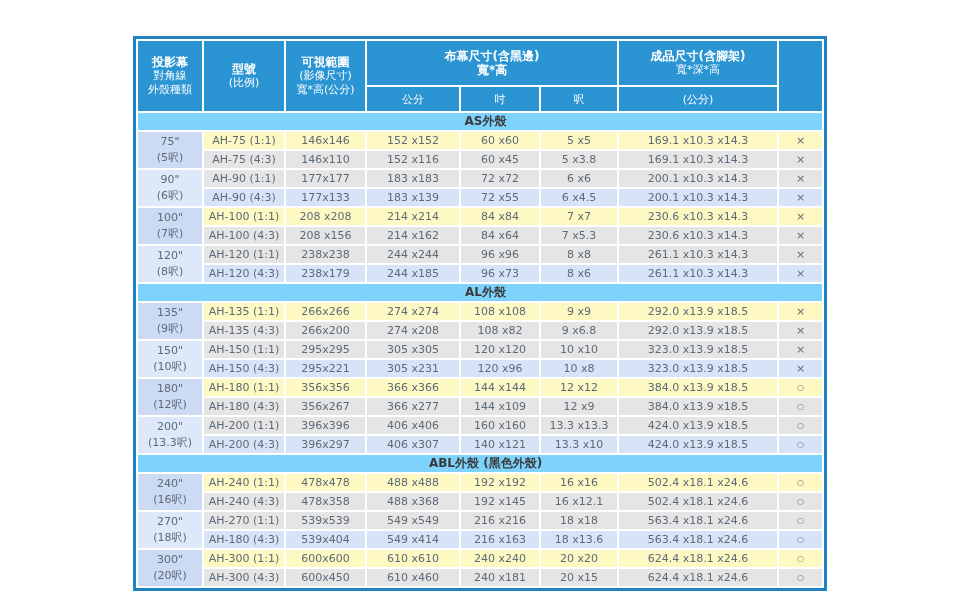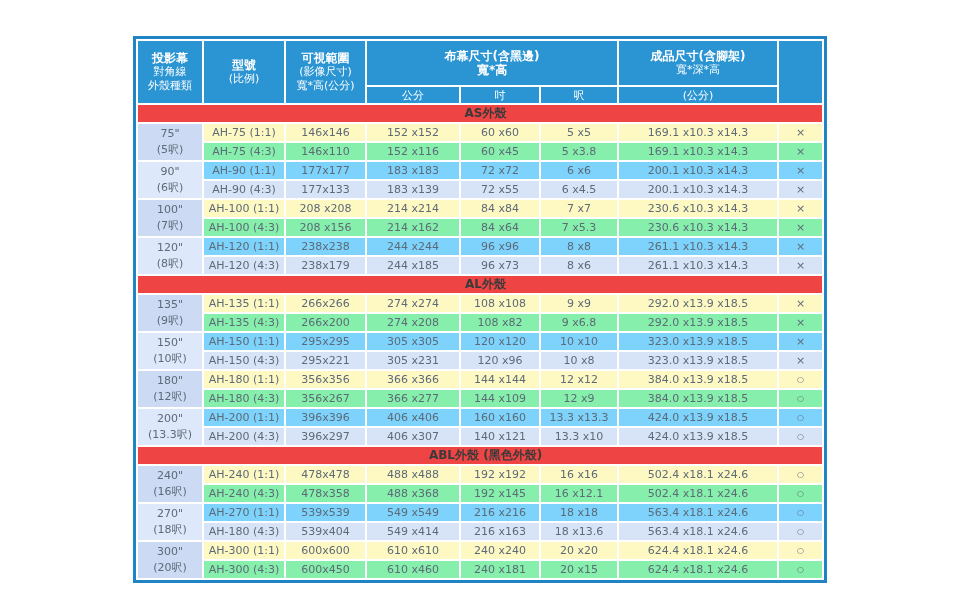--- a/index.html
+++ b/index.html
@@ -16,34 +16,34 @@
     border-collapse:separate;border-spacing:2px;table-layout:fixed;
     width:688px;background:#ffffff;
   }
   th,td{
     text-align:center;vertical-align:middle;padding:0;margin:0;
     overflow:hidden;white-space:nowrap;
   }
   
   th{background:#2b95d3;color:#ffffff;font-weight:normal;}
   .h-top{height:44px;}
-  .h-sub{height:16px;font-size:11px;margin-top:21px;}
+  .h-sub{height:24px;font-size:11px;margin-top:21px;}
   .h-line-b{font-weight:bold;font-size:12px;line-height:14px;}
   .h-line{font-size:11px;line-height:14px;font-weight:normal;}
   th.seam-h{font-weight:bold;font-size:12px;white-space:normal;padding-left:44px;}
   
   td.band{
-    background:#ef4444;color:#3a3a3a;font-weight:bold;font-size:12px;height:16px;padding-left:11px;
+    background:#7dd3fc;color:#3a3a3a;font-weight:bold;font-size:12px;height:16px;padding-left:11px;
   }
   
   tbody tr.data{height:17px;}
   tbody tr.data td{font-size:11px;color:#5d6a77;line-height:17px;}
   tr.dark.a td{background:#fef9c3;}
-  tr.dark.b td{background:#86efac;margin-top:42px;}
-  tr.light.a td{background:#7dd3fc;}
+  tr.dark.b td{background:#e5e5e5;margin-top:42px;}
+  tr.light.a td{background:#e5e5e5;}
   tr.light.b td{background:#d7e4f8;}
   tr.dark td.c-diag{background:#ccdaf3;}
   tr.light td.c-diag{background:#dde8fa;}
   td.c-diag div{line-height:16px;font-size:11px;color:#5d6a77;}
   td.seam{color:#8f9aa5;}
   td.seam.sx{font-size:11px;}
   td.seam.so{font-size:8px;}
 </style>
 </head>
 <body>

